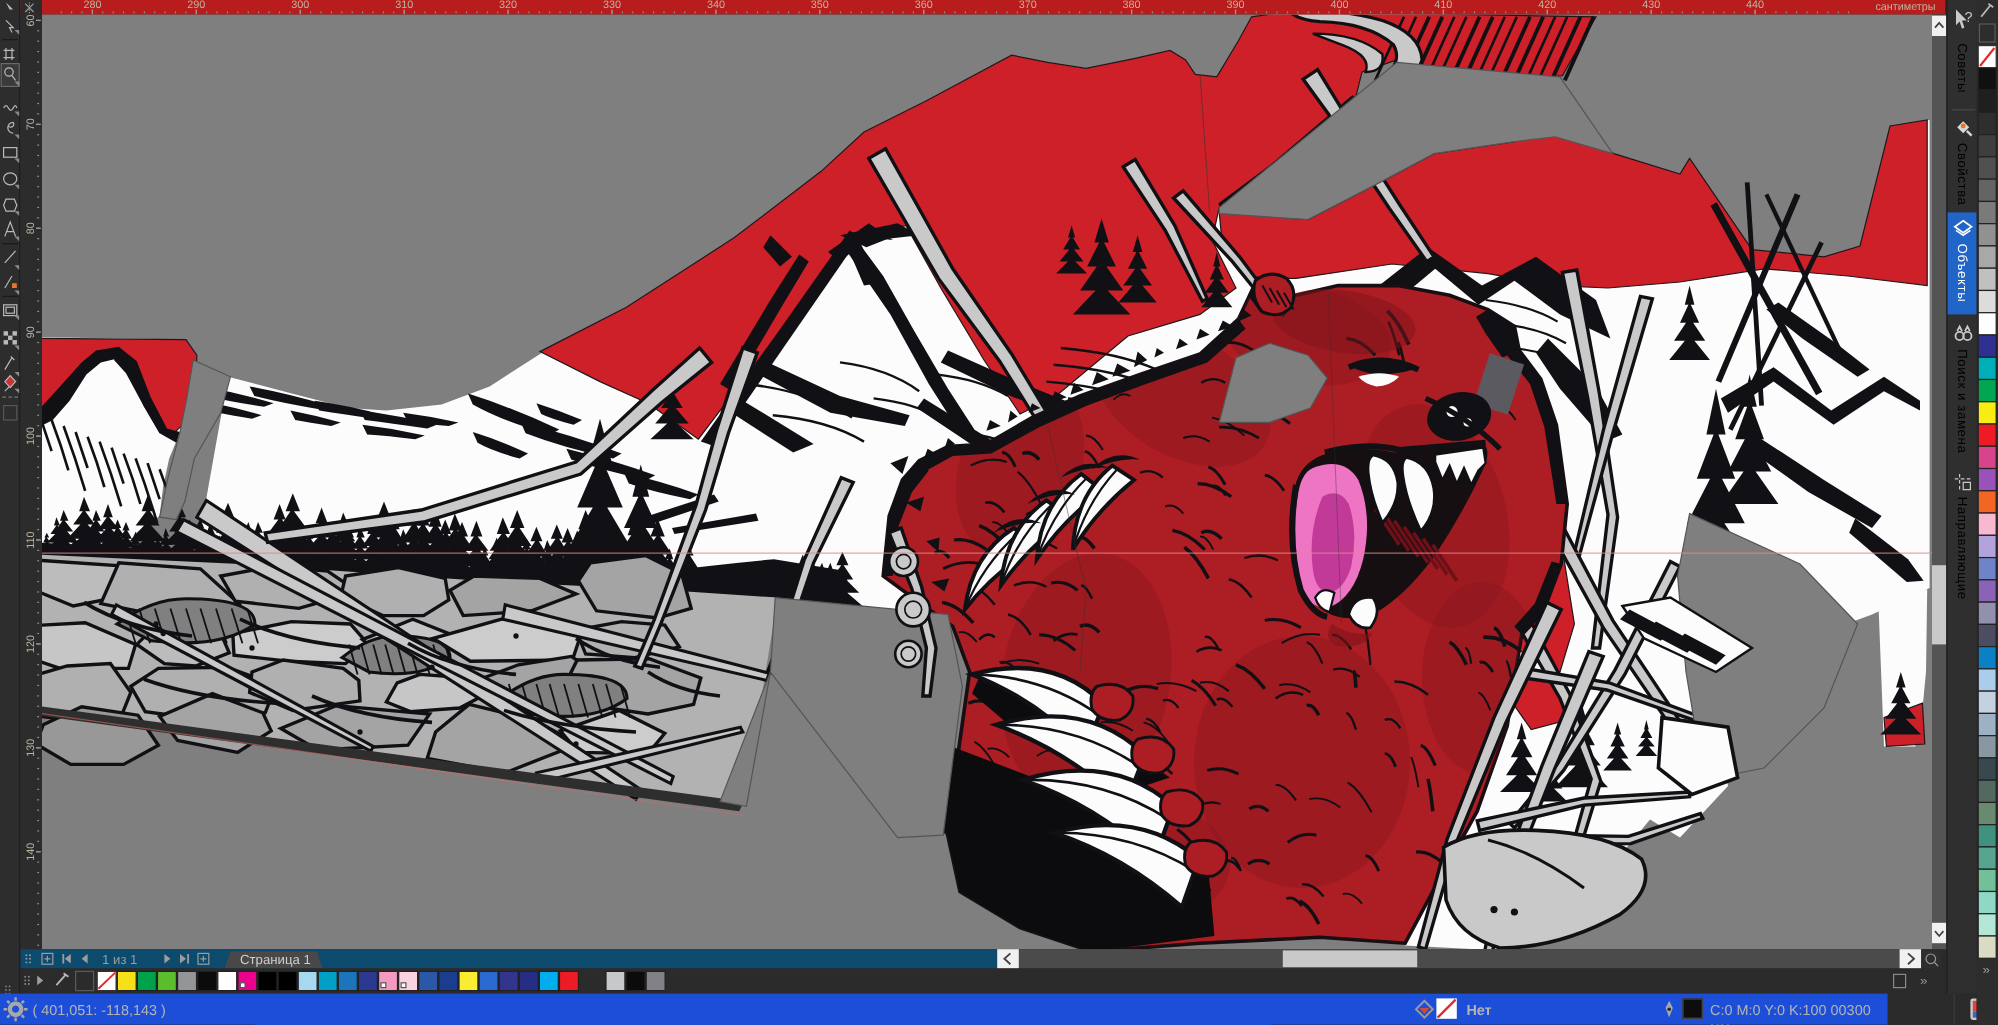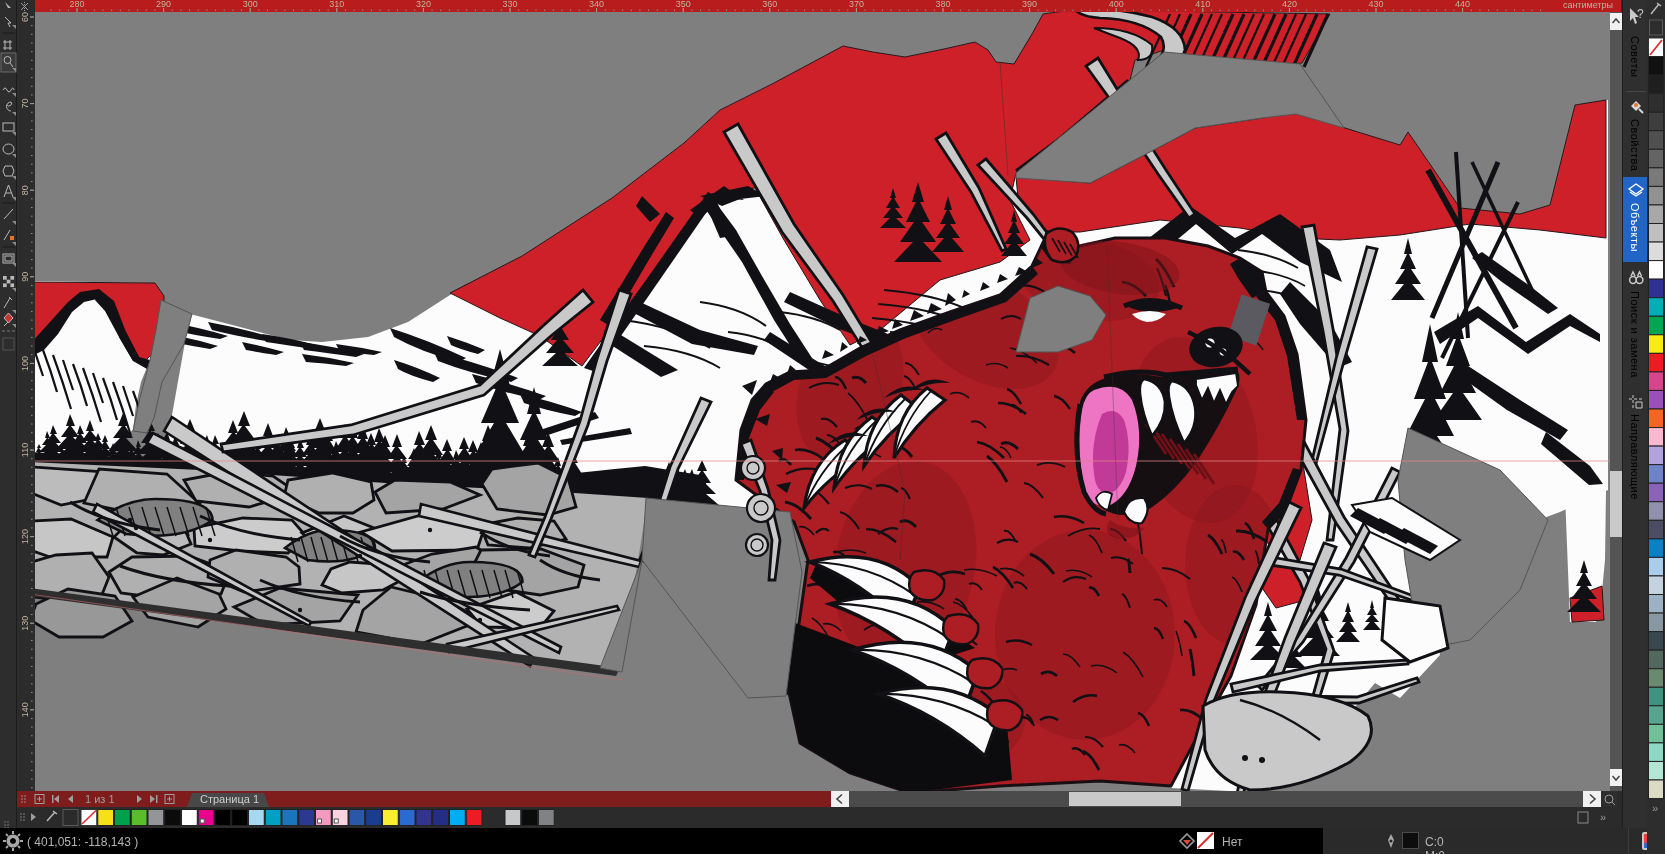--- a/index.html
+++ b/index.html
@@ -12,25 +12,25 @@
 
 #hruler { left:17px; top:0; width:1604px; height:12px; background:#b91c1c; }
 #vruler { left:17px; top:12px; width:18px; height:779px; background:#2c2c2c; }
 .rnum { position:absolute; font-size:9px; color:#bdb49e;margin-left:36px; }
 #rulercorner { left:17px; top:0; width:18px; height:12px; background:#2c2c2c; }
 
 #canvas { left:35px; top:12px; width:1575px; height:779px; background:#7f7f7f; overflow:hidden; }
 
 #vscroll { left:1610px; top:12px; width:12px; height:779px; background:#545454; }
 
-#pagebar { left:17px; top:791px; width:814px; height:16px; background:#7f1d1d; color:#9d9d9d; font-size:11px; }
+#pagebar { left:17px; top:791px; width:814px; height:16px; background:#0c4a6e; color:#9d9d9d; font-size:11px; }
 #hscroll { left:831px; top:791px; width:770px; height:16px; background:#4b4b4b; }
 #hscorner { left:1601px; top:791px; width:17px; height:16px; background:#2e2e2e; }
 #docpal { left:17px; top:807px; width:1604px; height:21px; background:#2b2b2b; }
-#statusbar { left:0; top:828px; width:1323px; height:26px; background:#000000; color:#b4b4b4; font-size:12px; }
+#statusbar { left:0; top:828px; width:1573px; height:26px; background:#1d4ed8; color:#b4b4b4; font-size:12px; }
 
 #dockertabs { left:1622px; top:0; width:25px; height:828px; background:#2f2f2f; border-left:1px solid #1e1e1e; }
 .dtxt { position:absolute; left:6px; writing-mode:vertical-rl; font-size:11px; letter-spacing:0.5px; }
 
 #rightpal { left:1647px; top:0; width:18px; height:854px; background:#2d2d2d; }
 svg { display:block; }
 </style>
 </head>
 <body>
 <div id="app">
@@ -1099,21 +1099,21 @@
     <span class="abs" style="left:27px;top:7px;">( 401,051: -118,143 )</span>
     <svg class="abs" style="left:1178px;top:4px;" width="18" height="18">
         <path d="M9,2 L16,9 L9,16 L2,9 Z" fill="none" stroke="#9a9a9a" stroke-width="1.6"></path>
         <path d="M5,8 L13,8 L9,13 Z" fill="#d44a3a"></path>
       </svg>
     <div class="abs" style="left:1197px;top:4px;width:17px;height:17px;background:#fff;overflow:hidden;">
         <svg width="17" height="17">
           <line x1="1" y1="16" x2="16" y2="1" stroke="#e02b2b" stroke-width="2"></line>
         </svg>
       </div>
-    <span class="abs" style="left:1222px;top:7px;">Нет</span>
+    <span class="abs" style="left:1222px;top:7px;font-weight:bold;">Нет</span>
     <svg class="abs" style="left:1382px;top:4px;" width="18" height="18">
         <path d="M9,2 L12,8 L9,16 L6,8 Z" fill="#a8a8a8"></path>
         <circle cx="9" cy="9" r="1.5" fill="#262626"></circle>
       </svg>
     <div class="abs" style="left:1402px;top:4px;width:17px;height:17px;background:#0d0d0d;border:1px solid #4a4a4a;"></div>
     <span class="abs" style="left:1425px;top:7px;">C:0 M:0 Y:0 K:100  00300 мм</span>
     <div class="abs" style="left:1628px;top:0;width:1px;height:26px;background:#3c3c3c;"></div>
     <svg class="abs" style="left:1641px;top:3px;" width="24" height="20">
         <rect x="1" y="1" width="22" height="18" rx="2" fill="#c8c8c8"></rect>
         <rect x="3" y="3" width="18" height="9" fill="#e84040"></rect>

